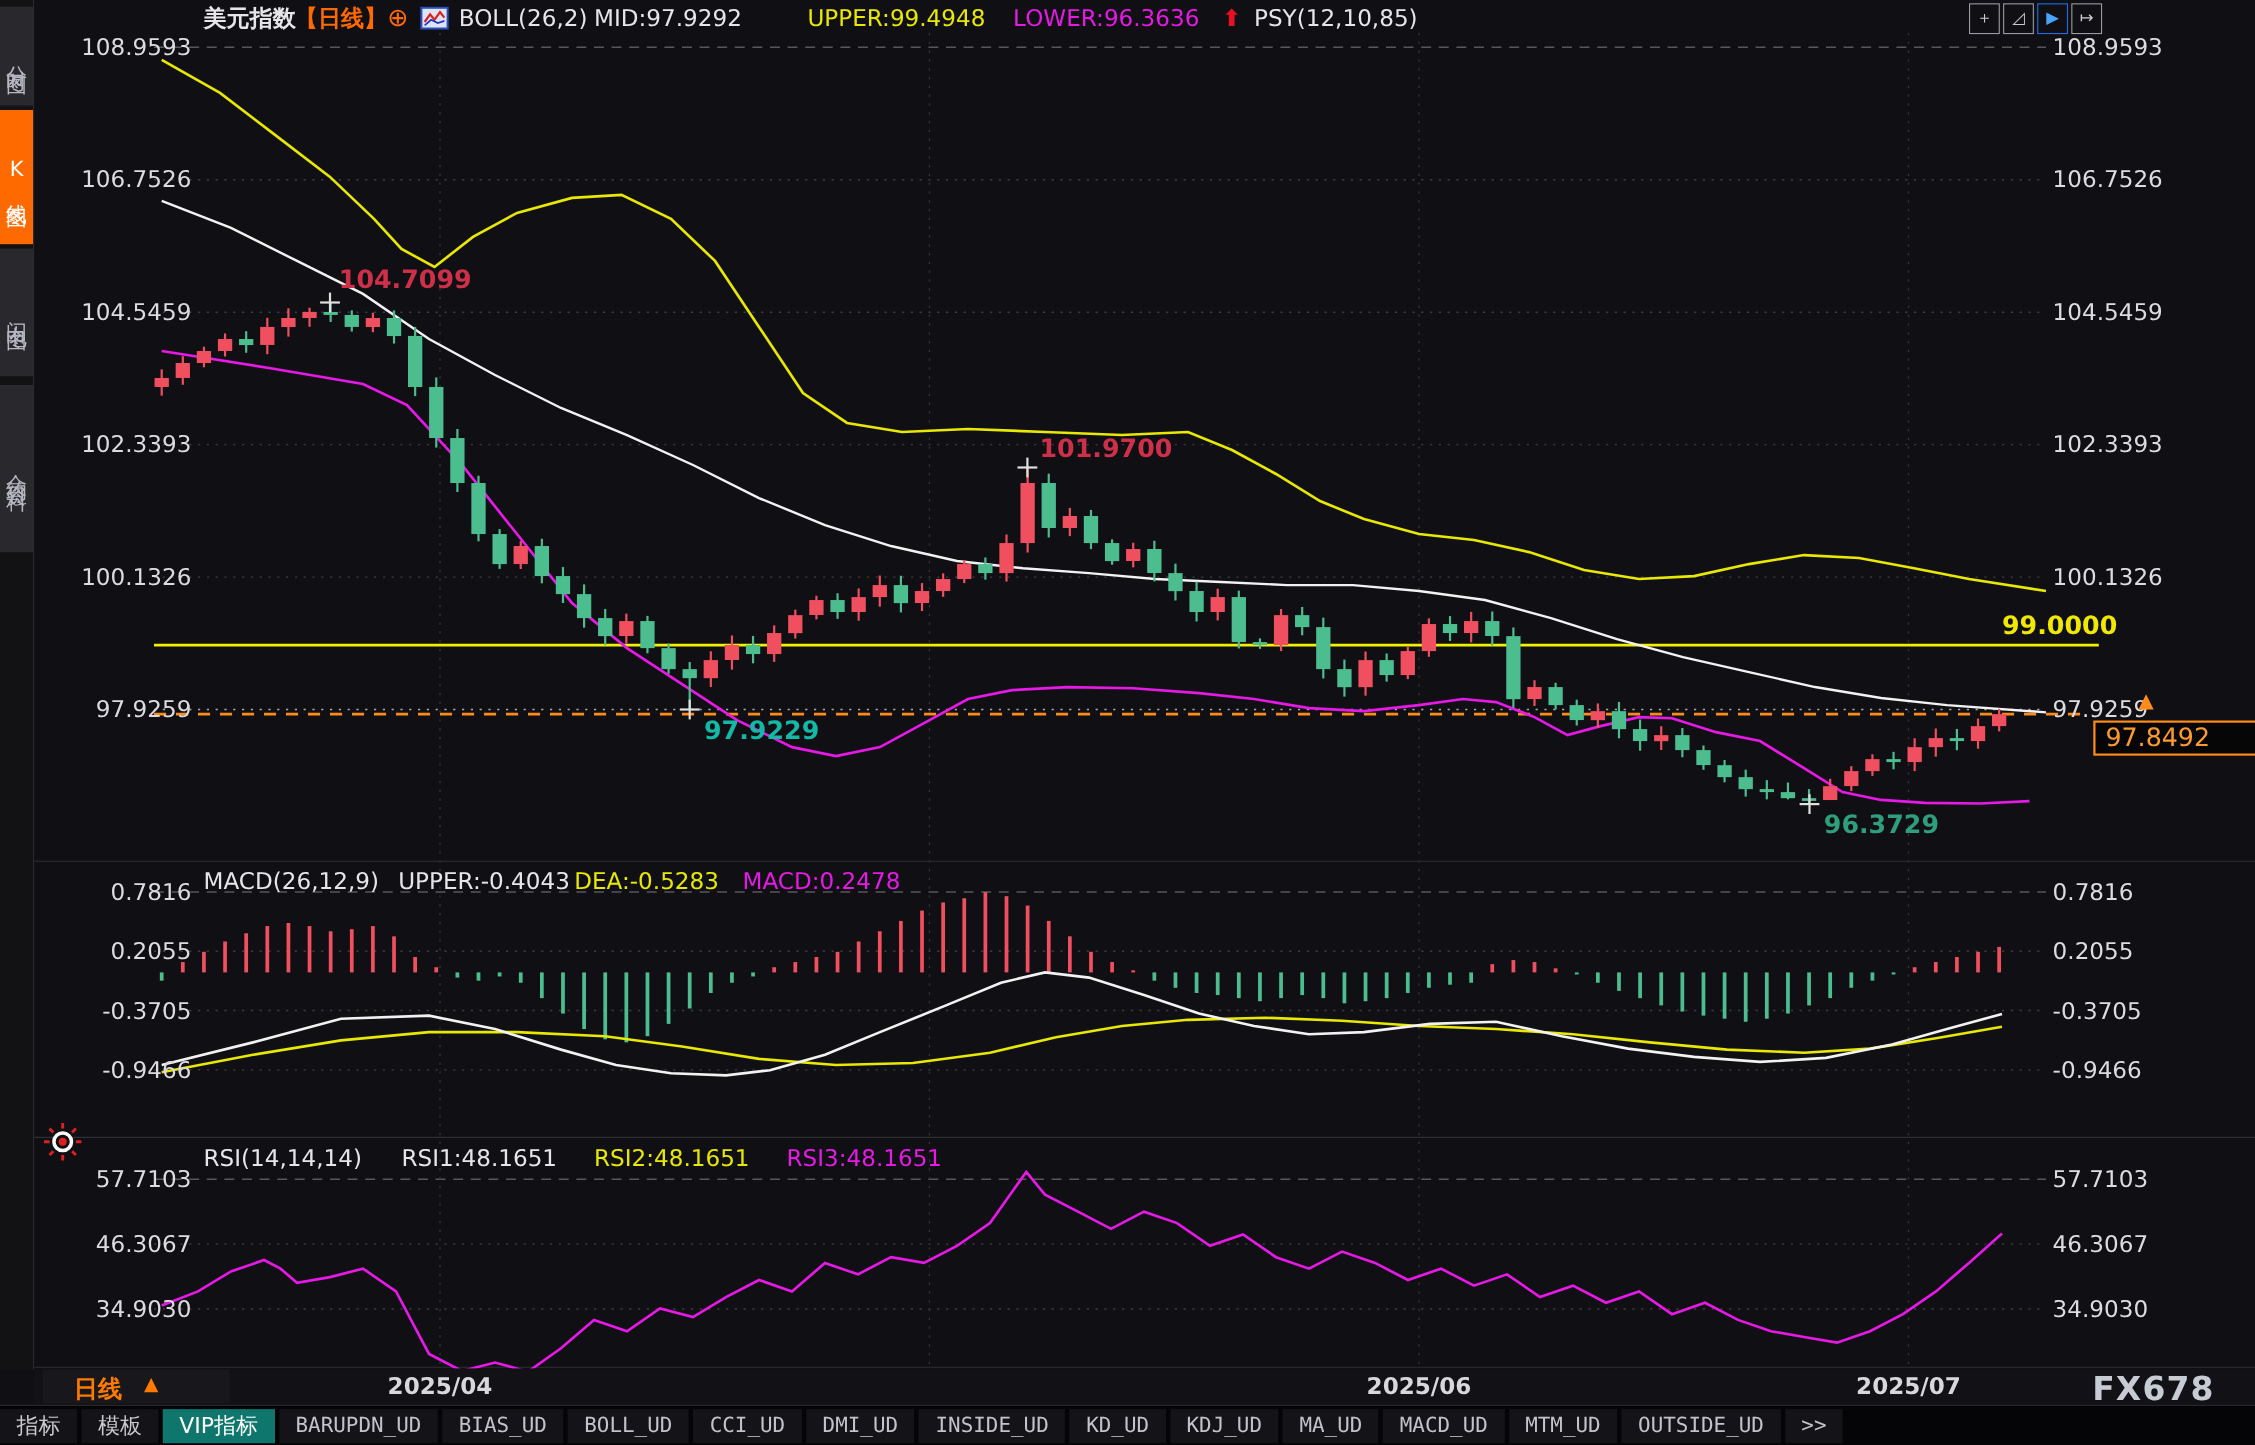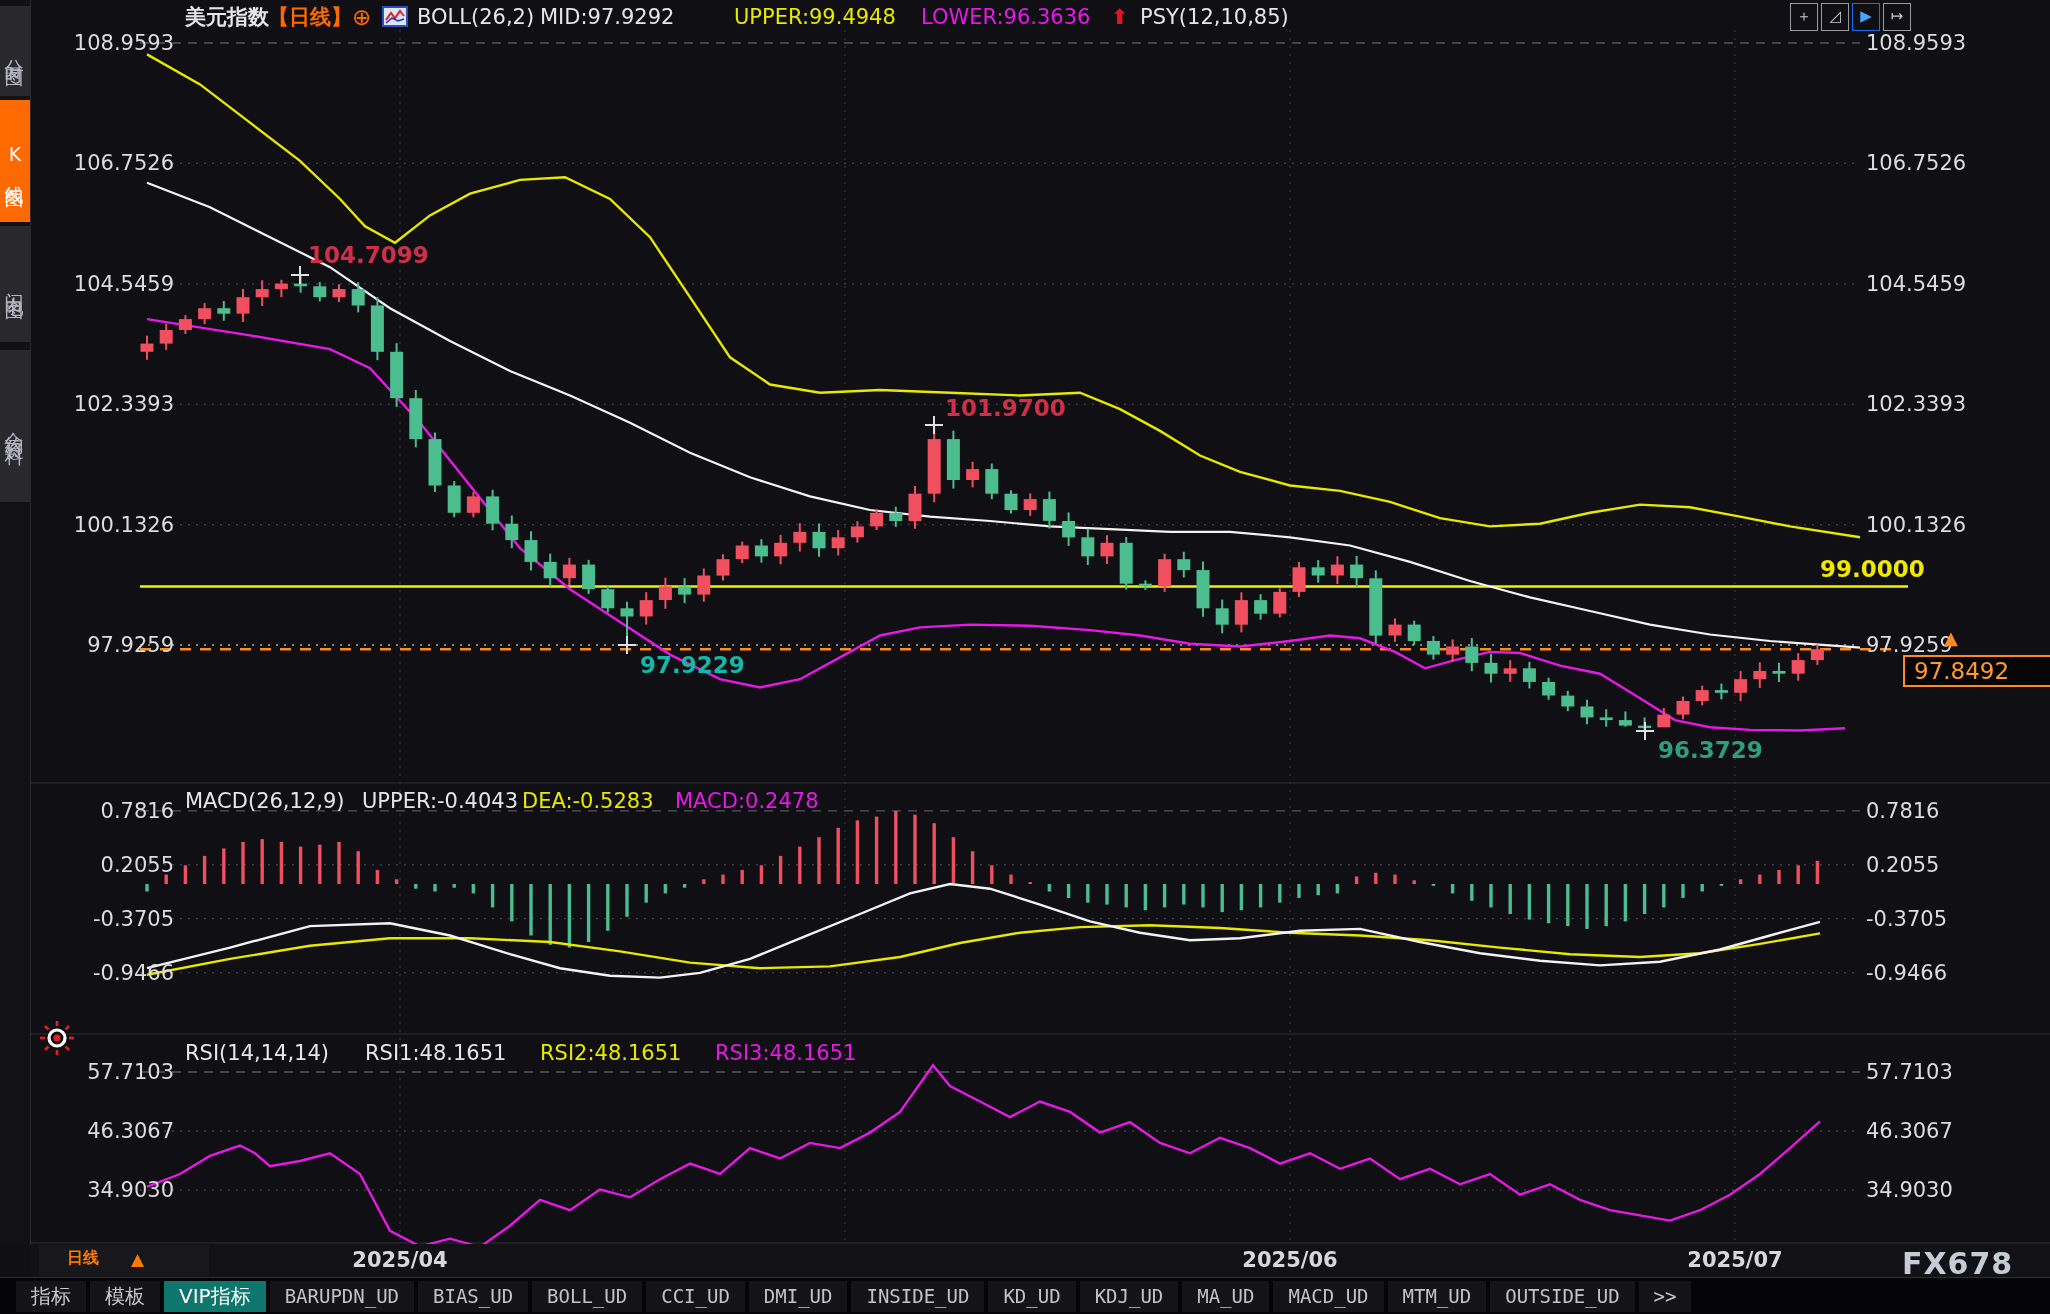--- a/index.html
+++ b/index.html
@@ -21,26 +21,26 @@
   .axlbl.left{left:24px;width:150px;text-align:right;}
   .axlbl.right{left:1866px;text-align:left;}
   .anno{position:absolute;font-weight:bold;font-size:23px;white-space:nowrap;z-index:4;}
   .paneltitle{position:absolute;font-size:21px;height:26px;line-height:26px;white-space:nowrap;z-index:4;}
   #price-box{position:absolute;left:1903px;top:655px;width:138px;height:28px;border:2px solid #ff8c1a;
              background:#060606;color:#ff9a2e;font-size:23px;line-height:28px;padding-left:9px;z-index:7;}
   #level-badge{position:absolute;left:1944px;top:627px;color:#ff8c1a;font-size:18px;z-index:7;}
   
   #timeline{position:absolute;left:31px;top:1244px;width:2019px;height:33px;background:#121216;z-index:5;}
   #period-box{position:absolute;left:8px;top:1px;width:170px;height:31px;background:#17171c;cursor:pointer;}
-  #period-label{position:absolute;left:28px;top:3px;font-size:16px;font-weight:bold;color:#ff7a00;}
+  #period-label{position:absolute;left:28px;top:3px;font-size:22px;font-weight:bold;color:#ff7a00;}
   #period-arrow{position:absolute;left:92px;top:4px;font-size:17px;color:#ff7a00;}
   .datelbl{position:absolute;top:4px;font-size:21px;font-weight:bold;color:#d8d8dc;transform:translateX(-50%);}
   #watermark{position:absolute;left:1902px;top:1246px;font-size:30px;font-weight:bold;color:#c7cbd4;letter-spacing:1px;z-index:6;}
   #tabbar{position:absolute;left:0;top:1277px;width:2050px;height:37px;background:#050507;border-top:1px solid #2e2e33;z-index:6;
-          display:flex;align-items:center;padding-left:16px;box-sizing:border-box;gap:4px;}
+          display:flex;align-items:center;box-sizing:border-box;gap:4px;}
   .tab{height:31px;line-height:31px;padding:0 15px;background:#141418;color:#cacace;font-size:20px;cursor:pointer;white-space:nowrap;}
   .tab.mono{font-family:"DejaVu Sans Mono","Liberation Mono",monospace;font-size:19px;color:#c2c2c8;}
   .tab.active{background:#0f766e;color:#fff;}
   .cn{font-family:"DejaVu Sans","Liberation Sans",sans-serif;}
   #chart-icon{position:absolute;left:382px;top:6px;width:26px;height:21px;z-index:6;}
   #sun-icon{position:absolute;left:38px;top:1019px;z-index:6;}
 </style>
 </head>
 <body>
 

